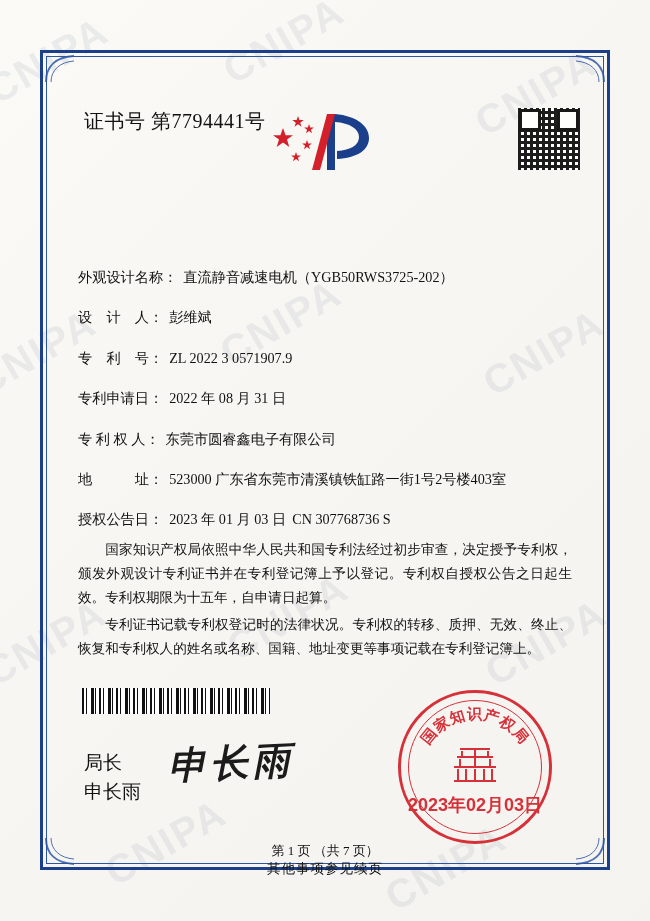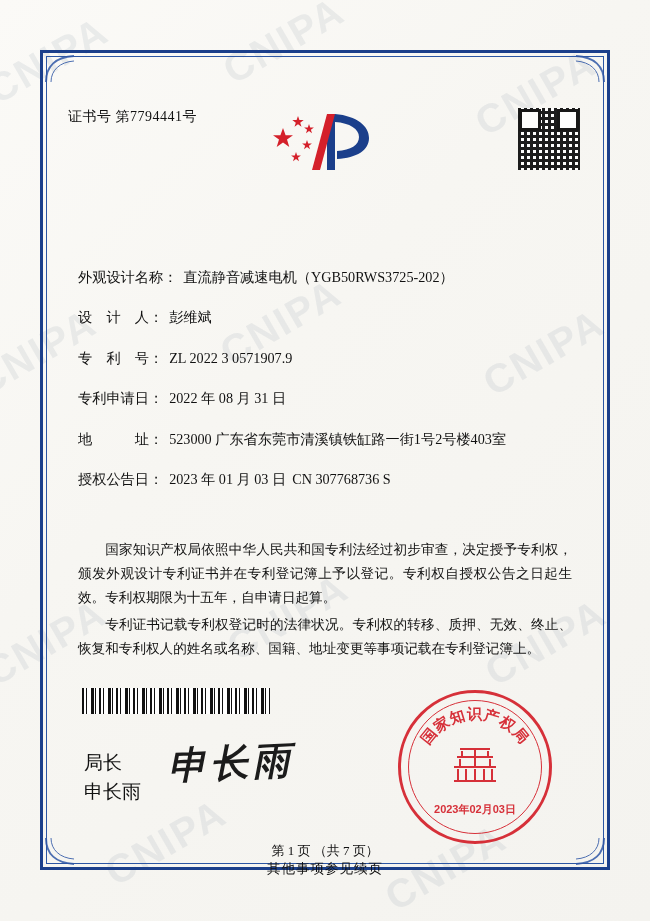--- a/index.html
+++ b/index.html
@@ -68,22 +68,22 @@
     opacity: .85;
   }
   .c-tl { left: 44px;  top: 54px; }
   .c-tr { left: 560px; top: 54px; transform: scaleX(-1); }
   .c-bl { left: 44px;  top: 836px; transform: scaleY(-1); }
   .c-br { left: 560px; top: 836px; transform: scale(-1,-1); }
 
   
   .cert-no {
     position: absolute;
-    left: 68px; top: 108px;
-    font-size: 14px;
+    left: 84px; top: 108px;
+    font-size: 20px;
     color: #111;
     letter-spacing: .5px;
   }
 
   .qr {
     position: absolute;
     right: 70px; top: 108px;
     width: 62px; height: 62px;
     background-image:
       repeating-linear-gradient(90deg, #1a1a1a 0 3px, transparent 3px 6px),
@@ -241,21 +241,21 @@
     position: absolute;
     left: 50%; top: 48px;
     transform: translateX(-50%);
     width: 54px; height: 46px;
   }
   .seal-date {
     position: absolute;
     left: 0; right: 0;
     bottom: 24px;
     text-align: center;
-    font-size: 11px;
+    font-size: 18px;
     font-weight: bold;
     color: #d4202a;
     font-family: "Liberation Sans", sans-serif;
   }
 
   .page-num {
     position: absolute;
     left: 0; right: 0;
     top: 842px;
     text-align: center;
@@ -339,20 +339,24 @@
       <span class="field-label">设　计　人：</span>
       <span class="field-value">彭维斌</span>
     </div>
     <div class="field-row">
       <span class="field-label">专　利　号：</span>
       <span class="field-value">ZL 2022 3 0571907.9</span>
     </div>
     <div class="field-row">
       <span class="field-label">专利申请日：</span>
       <span class="field-value">2022 年 08 月 31 日</span>
+    </div>
+    <div class="field-row">
+      <span class="field-label">专 利 权 人：</span>
+      <span class="field-value">东莞市圆睿鑫电子有限公司</span>
     </div>
     <div class="field-row">
       <span class="field-label">地　　　址：</span>
       <span class="field-value">523000 广东省东莞市清溪镇铁缸路一街1号2号楼403室</span>
     </div>
     <div class="field-row dual">
       <span class="field-label">授权公告日：</span>
       <span class="field-value">2023 年 01 月 03 日</span>
       <span class="field-value">CN 307768736 S</span>
     </div>

